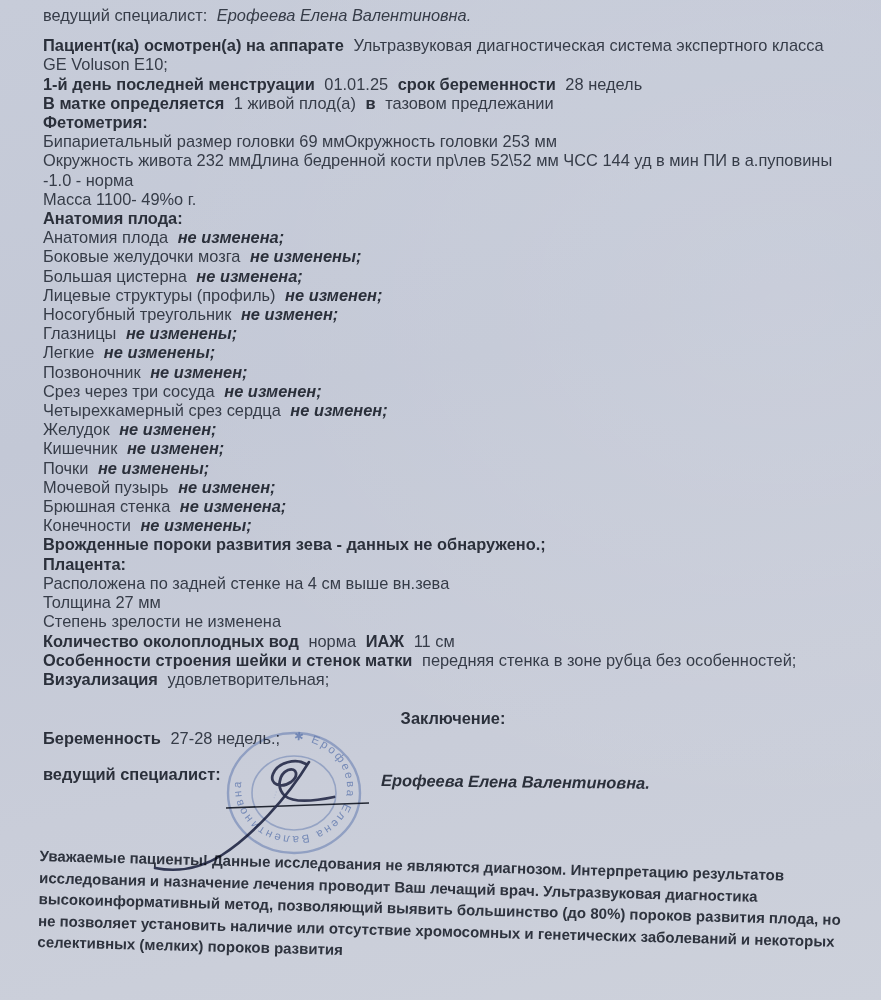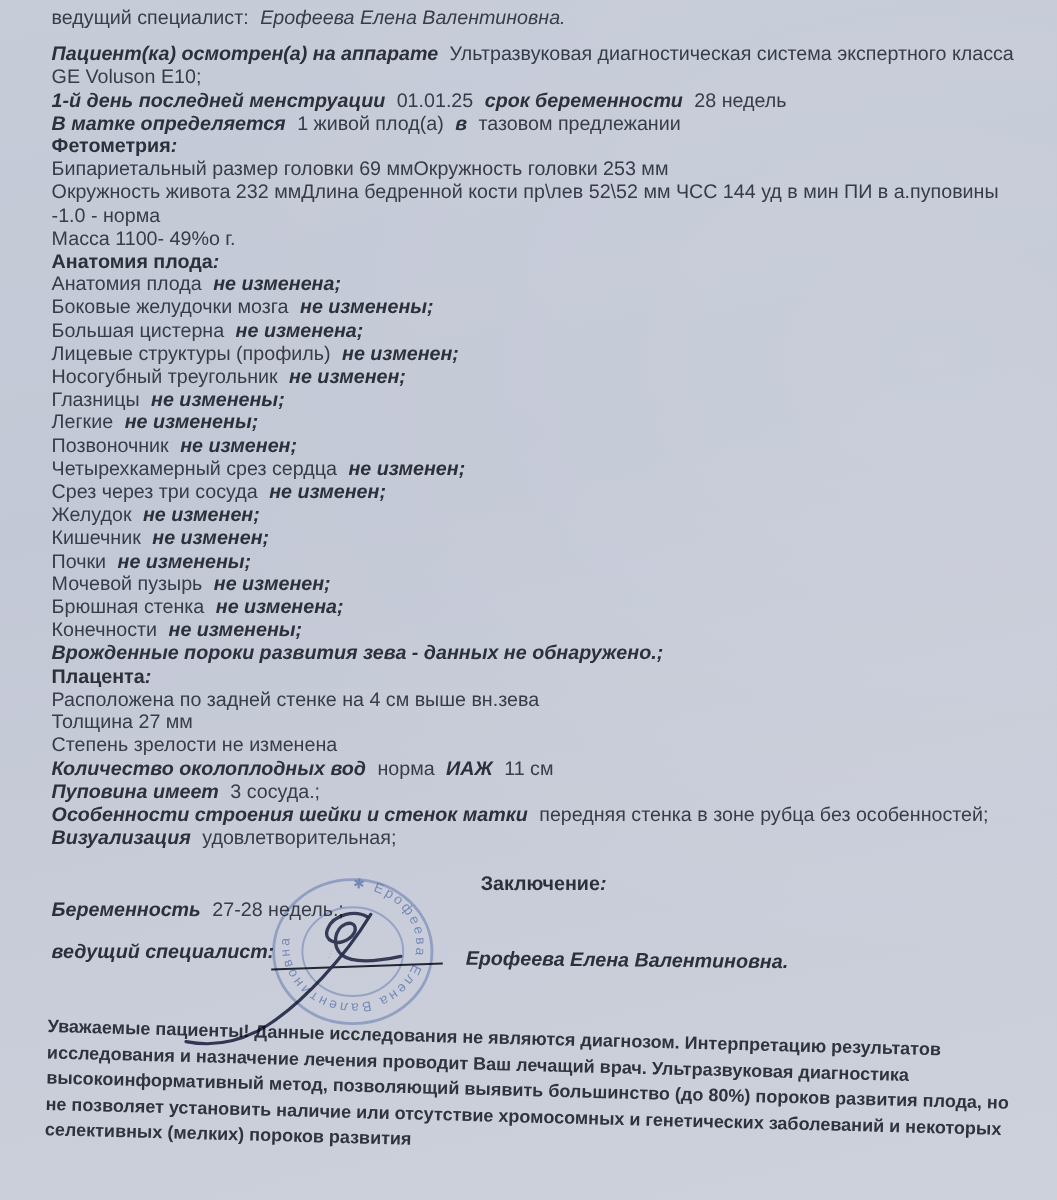--- a/index.html
+++ b/index.html
@@ -17,21 +17,21 @@
     color:#363c48;
     font-size:16.4px;
     line-height:19.2px;
     padding-left:35px;
   }
   .content{
     position:absolute;left:43px;top:6px;width:802px;
   }
   .ln{min-height:19.2px;}
   .ln > span + span{margin-left:5px;}
-  .b{font-weight:700;color:#2b303b;font-style:italic;}
+  .b{font-weight:700;color:#2b303b;}
   .i{font-style:italic;}
   .bi{font-weight:700;font-style:italic;color:#2b303b;}
   .title{
     font-weight:700;color:#2b303b;
     text-decoration-thickness:1.6px;
     text-underline-offset:2px;
   }
   .blank{height:11px;}
   .concl{
     margin-top:20px;
@@ -153,26 +153,26 @@
           <span>Легкие</span>
           <span class="bi">не изменены;</span>
         </div>
 
         <div class="ln">
           <span>Позвоночник</span>
           <span class="bi">не изменен;</span>
         </div>
 
         <div class="ln">
+          <span>Срез через три сосуда</span>
+          <span class="bi">не изменен;</span>
+        </div>
+
+        <div class="ln">
           <span>Четырехкамерный срез сердца</span>
-          <span class="bi">не изменен;</span>
-        </div>
-
-        <div class="ln">
-          <span>Срез через три сосуда</span>
           <span class="bi">не изменен;</span>
         </div>
 
         <div class="ln">
           <span>Желудок</span>
           <span class="bi">не изменен;</span>
         </div>
 
         <div class="ln">
           <span>Кишечник</span>
@@ -213,24 +213,20 @@
         <div class="ln"><span>Степень зрелости не изменена</span></div>
       </div>
 
     <div class="ln">
       <span class="b">Количество околоплодных вод</span>
       <span>норма</span>
       <span class="b">ИАЖ</span>
       <span>11 см</span>
     </div>
 
-    <div class="ln">
-      <span class="b">Пуповина имеет</span>
-      <span>3 сосуда.;</span>
-    </div>
 
     <div class="ln">
       <span class="b">Особенности строения шейки и стенок матки</span>
       <span>передняя стенка в зоне рубца без особенностей;</span>
     </div>
 
     <div class="ln">
       <span class="b">Визуализация</span>
       <span>удовлетворительная;</span>
     </div>

